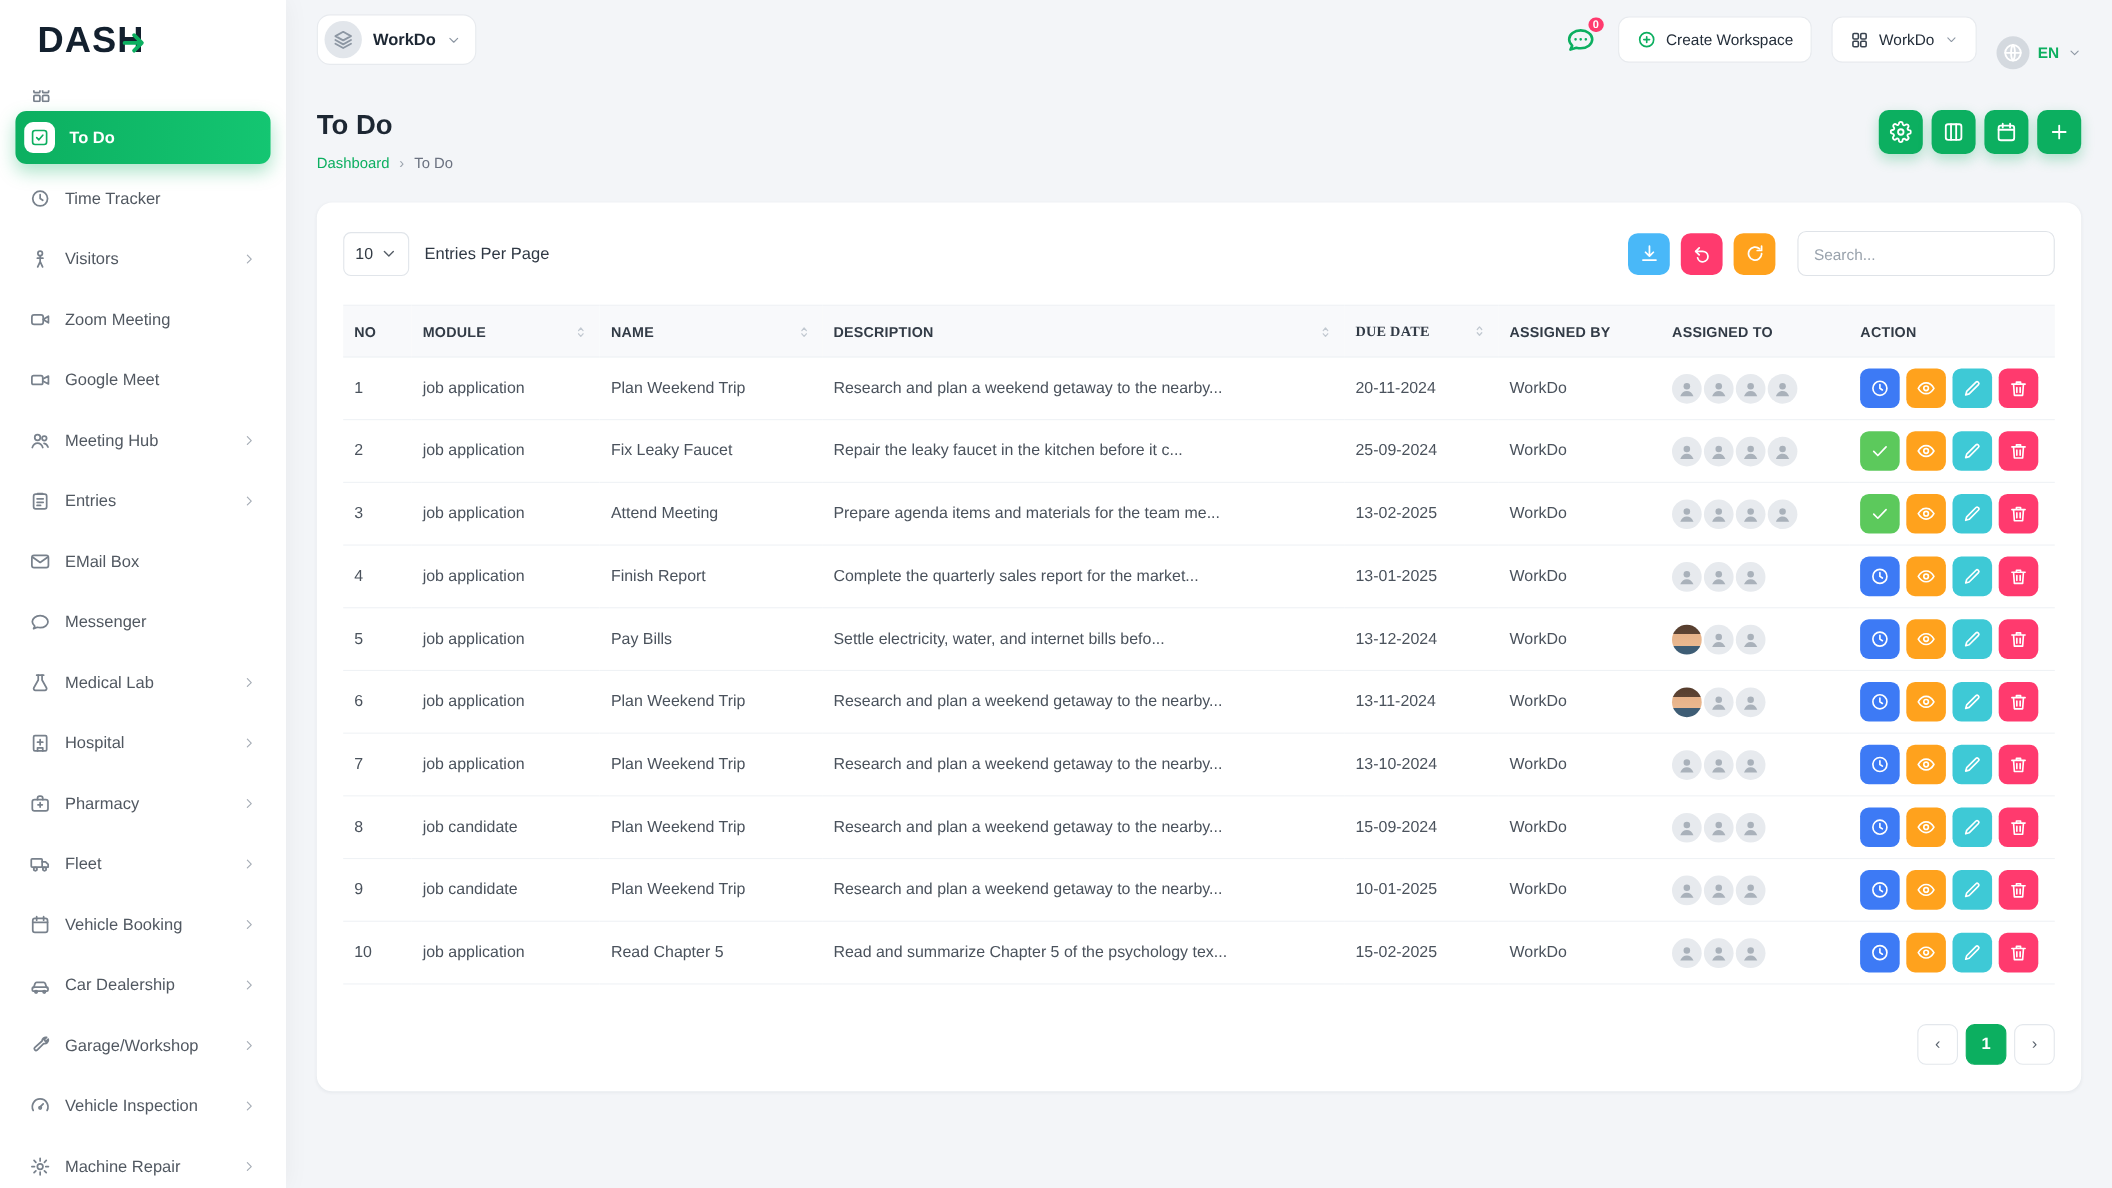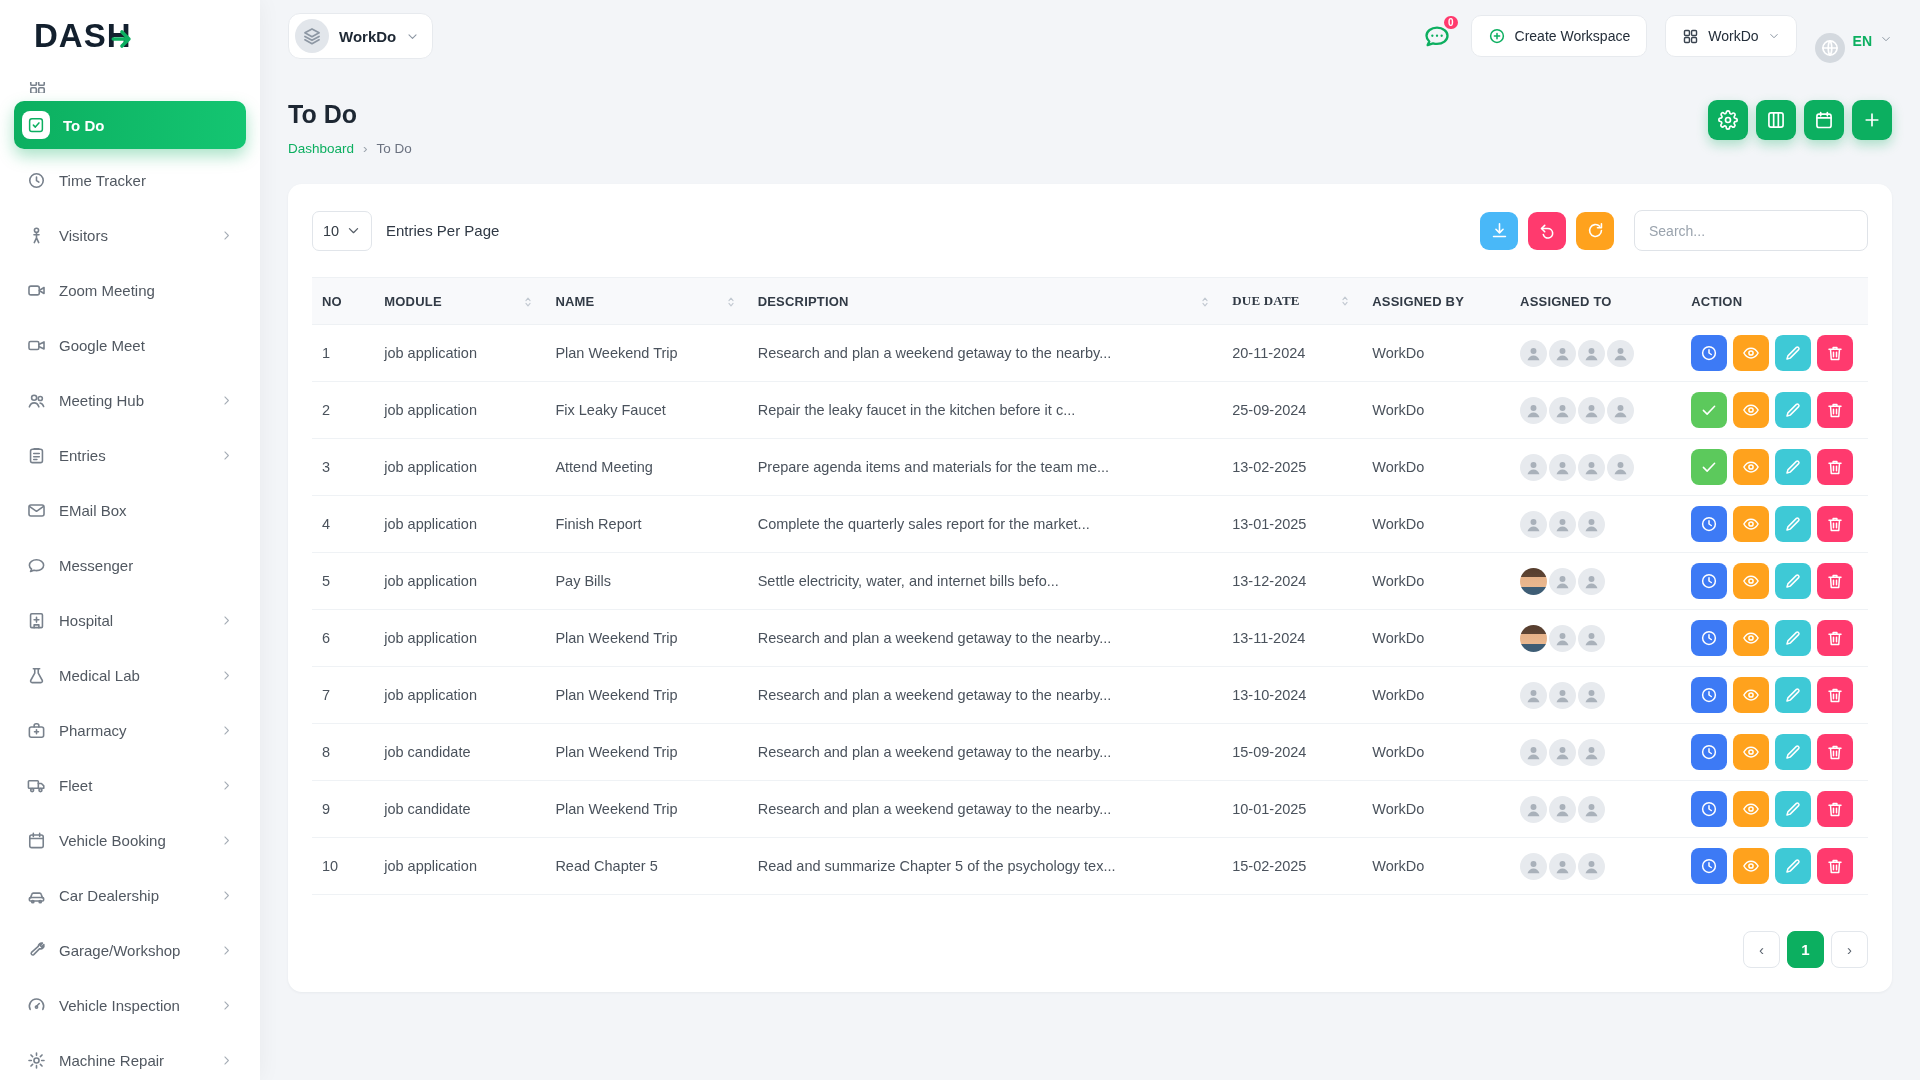--- a/index.html
+++ b/index.html
@@ -46,21 +46,21 @@
   .top-right{display:flex;align-items:center;gap:18px;}
   .chat-btn{position:relative;width:32px;height:32px;color:var(--primary);cursor:pointer;background:none;border:none;padding:2px;}
   .chat-badge{position:absolute;top:-6px;right:-7px;min-width:17px;height:17px;border-radius:9px;
     background:var(--danger);color:#fff;font-size:10px;font-weight:700;display:flex;
     align-items:center;justify-content:center;padding:0 4px;border:2px solid var(--body-bg);}
   .top-btn{display:flex;align-items:center;gap:9px;background:#fff;border:1px solid var(--border);
     border-radius:10px;height:42px;padding:0 16px;font-size:14px;color:#232d39;cursor:pointer;}
   .top-btn .ico-sm{width:18px;height:18px;color:var(--primary);}
   .top-btn .ico-dark{width:17px;height:17px;color:#39434f;}
   .top-btn .chev{width:12px;height:12px;color:#8d97a3;}
-  .lang{display:flex;gap:8px;cursor:pointer;margin-top:24px;}
+  .lang{display:flex;align-items:center;gap:8px;cursor:pointer;margin-top:24px;}
   .globe{width:30px;height:30px;border-radius:50%;background:#d4d9df;color:#fff;padding:5px;}
   .lang-code{color:var(--primary);font-weight:700;font-size:14px;}
 
   
   .main{margin-left:260px;padding:100px 28px 0;}
   .page-head{display:flex;justify-content:space-between;align-items:flex-start;}
   .page-title{font-size:25px;font-weight:700;color:#1d2733;}
   .breadcrumb{margin-top:12px;font-size:13.5px;display:flex;gap:9px;align-items:center;}
   .bc-link{color:var(--primary);cursor:pointer;}
   .bc-sep{color:#9aa2ac;}
@@ -235,41 +235,41 @@
       </div>
       <div class="side-item">
         <span class="side-ico" data-icon="message-icon">
           <svg viewBox="0 0 24 24" fill="none" stroke="currentColor" stroke-width="2" stroke-linecap="round" stroke-linejoin="round">
             <path d="M21 11.6c0 3.8-4 6.9-9 6.9-1.1 0-2.2-.2-3.2-.5L4.5 19.6l1.3-3C4.3 15.3 3 13.6 3 11.6 3 7.8 7 4.7 12 4.7s9 3.1 9 6.9z"></path>
           </svg>
         </span>
         <span class="side-label">Messenger</span>
       </div>
       <div class="side-item">
+        <span class="side-ico" data-icon="flask-icon">
+          <svg viewBox="0 0 24 24" fill="none" stroke="currentColor" stroke-width="2" stroke-linecap="round" stroke-linejoin="round">
+            <path d="M9.8 3.5v5.6l-5 8.9a2 2 0 0 0 1.8 3h10.8a2 2 0 0 0 1.8-3l-5-8.9V3.5"></path>
+            <path d="M8 3.5h8"></path>
+          </svg>
+        </span>
+        <span class="side-label">Medical Lab</span>
+        <span class="side-chev" data-icon="chevron-right-icon">
+          <svg viewBox="0 0 24 24" fill="none" stroke="currentColor" stroke-width="2" stroke-linecap="round" stroke-linejoin="round">
+            <path d="M9 5.5l6.5 6.5L9 18.5"></path>
+          </svg>
+        </span>
+      </div>
+      <div class="side-item">
         <span class="side-ico" data-icon="hospital-icon">
           <svg viewBox="0 0 24 24" fill="none" stroke="currentColor" stroke-width="2" stroke-linecap="round" stroke-linejoin="round">
             <rect x="4.5" y="3.5" width="15" height="17.5" rx="1.5"></rect>
             <path d="M12 8v6M9 11h6M9 21v-3.5h6V21"></path>
           </svg>
         </span>
         <span class="side-label">Hospital</span>
-        <span class="side-chev" data-icon="chevron-right-icon">
-          <svg viewBox="0 0 24 24" fill="none" stroke="currentColor" stroke-width="2" stroke-linecap="round" stroke-linejoin="round">
-            <path d="M9 5.5l6.5 6.5L9 18.5"></path>
-          </svg>
-        </span>
-      </div>
-      <div class="side-item">
-        <span class="side-ico" data-icon="flask-icon">
-          <svg viewBox="0 0 24 24" fill="none" stroke="currentColor" stroke-width="2" stroke-linecap="round" stroke-linejoin="round">
-            <path d="M9.8 3.5v5.6l-5 8.9a2 2 0 0 0 1.8 3h10.8a2 2 0 0 0 1.8-3l-5-8.9V3.5"></path>
-            <path d="M8 3.5h8"></path>
-          </svg>
-        </span>
-        <span class="side-label">Medical Lab</span>
         <span class="side-chev" data-icon="chevron-right-icon">
           <svg viewBox="0 0 24 24" fill="none" stroke="currentColor" stroke-width="2" stroke-linecap="round" stroke-linejoin="round">
             <path d="M9 5.5l6.5 6.5L9 18.5"></path>
           </svg>
         </span>
       </div>
       <div class="side-item">
         <span class="side-ico" data-icon="pharmacy-icon">
           <svg viewBox="0 0 24 24" fill="none" stroke="currentColor" stroke-width="2" stroke-linecap="round" stroke-linejoin="round">
             <rect x="3" y="7.5" width="18" height="13" rx="2.5"></rect>

